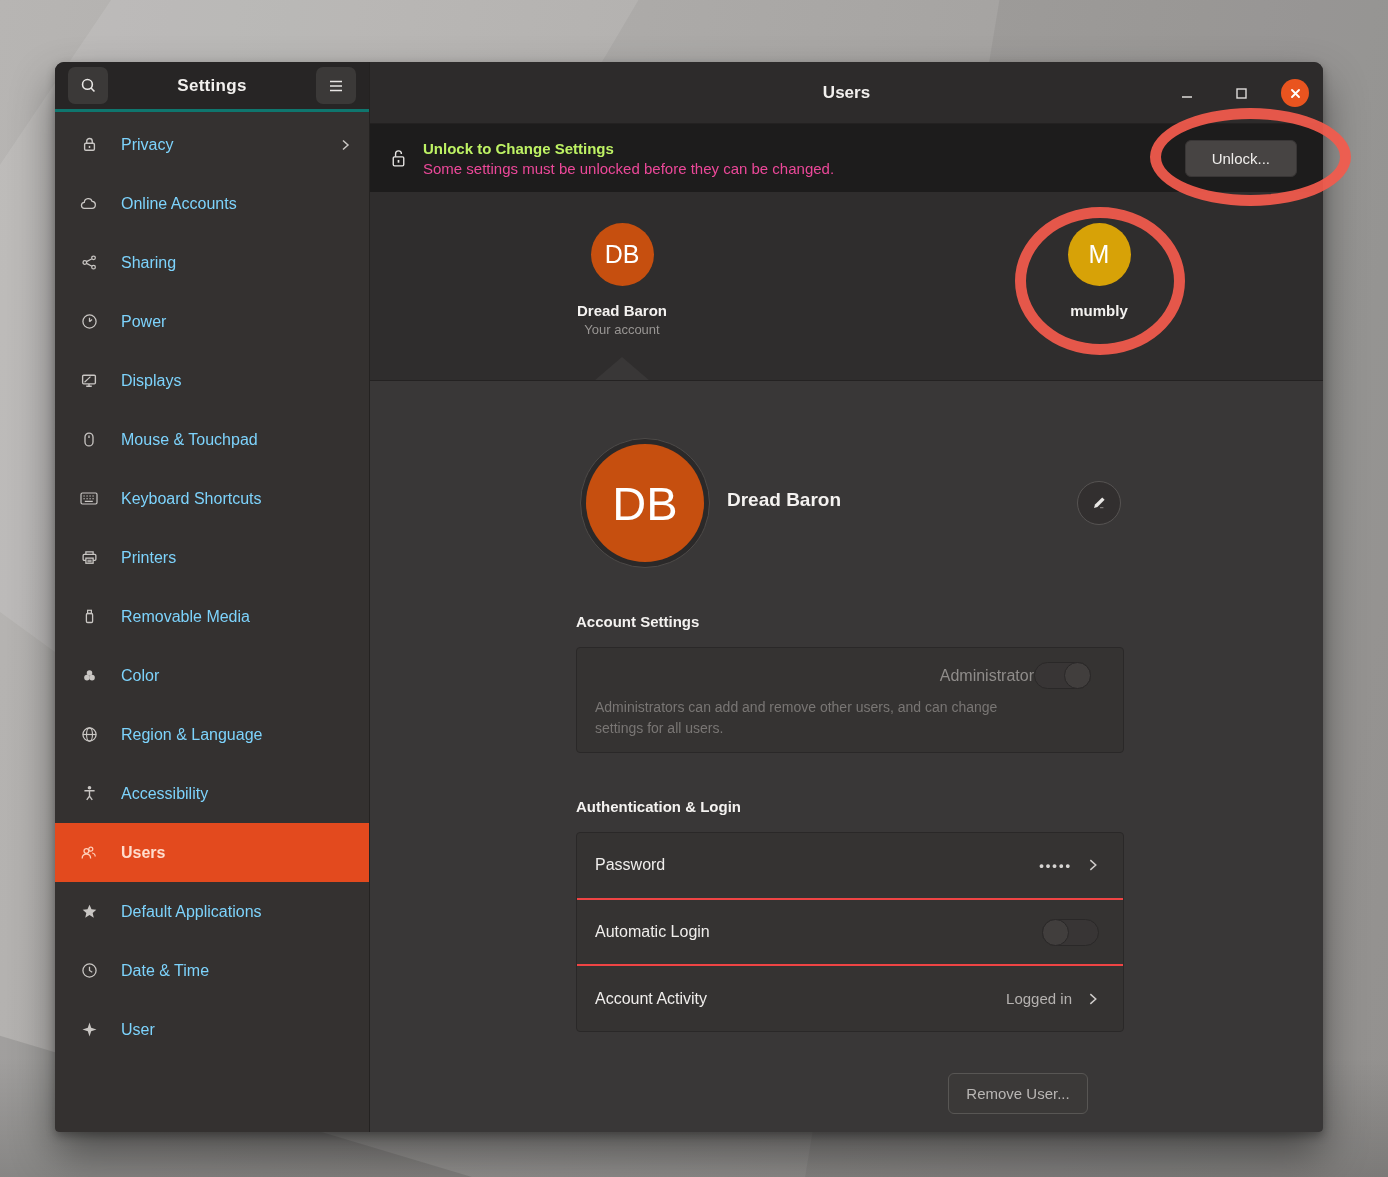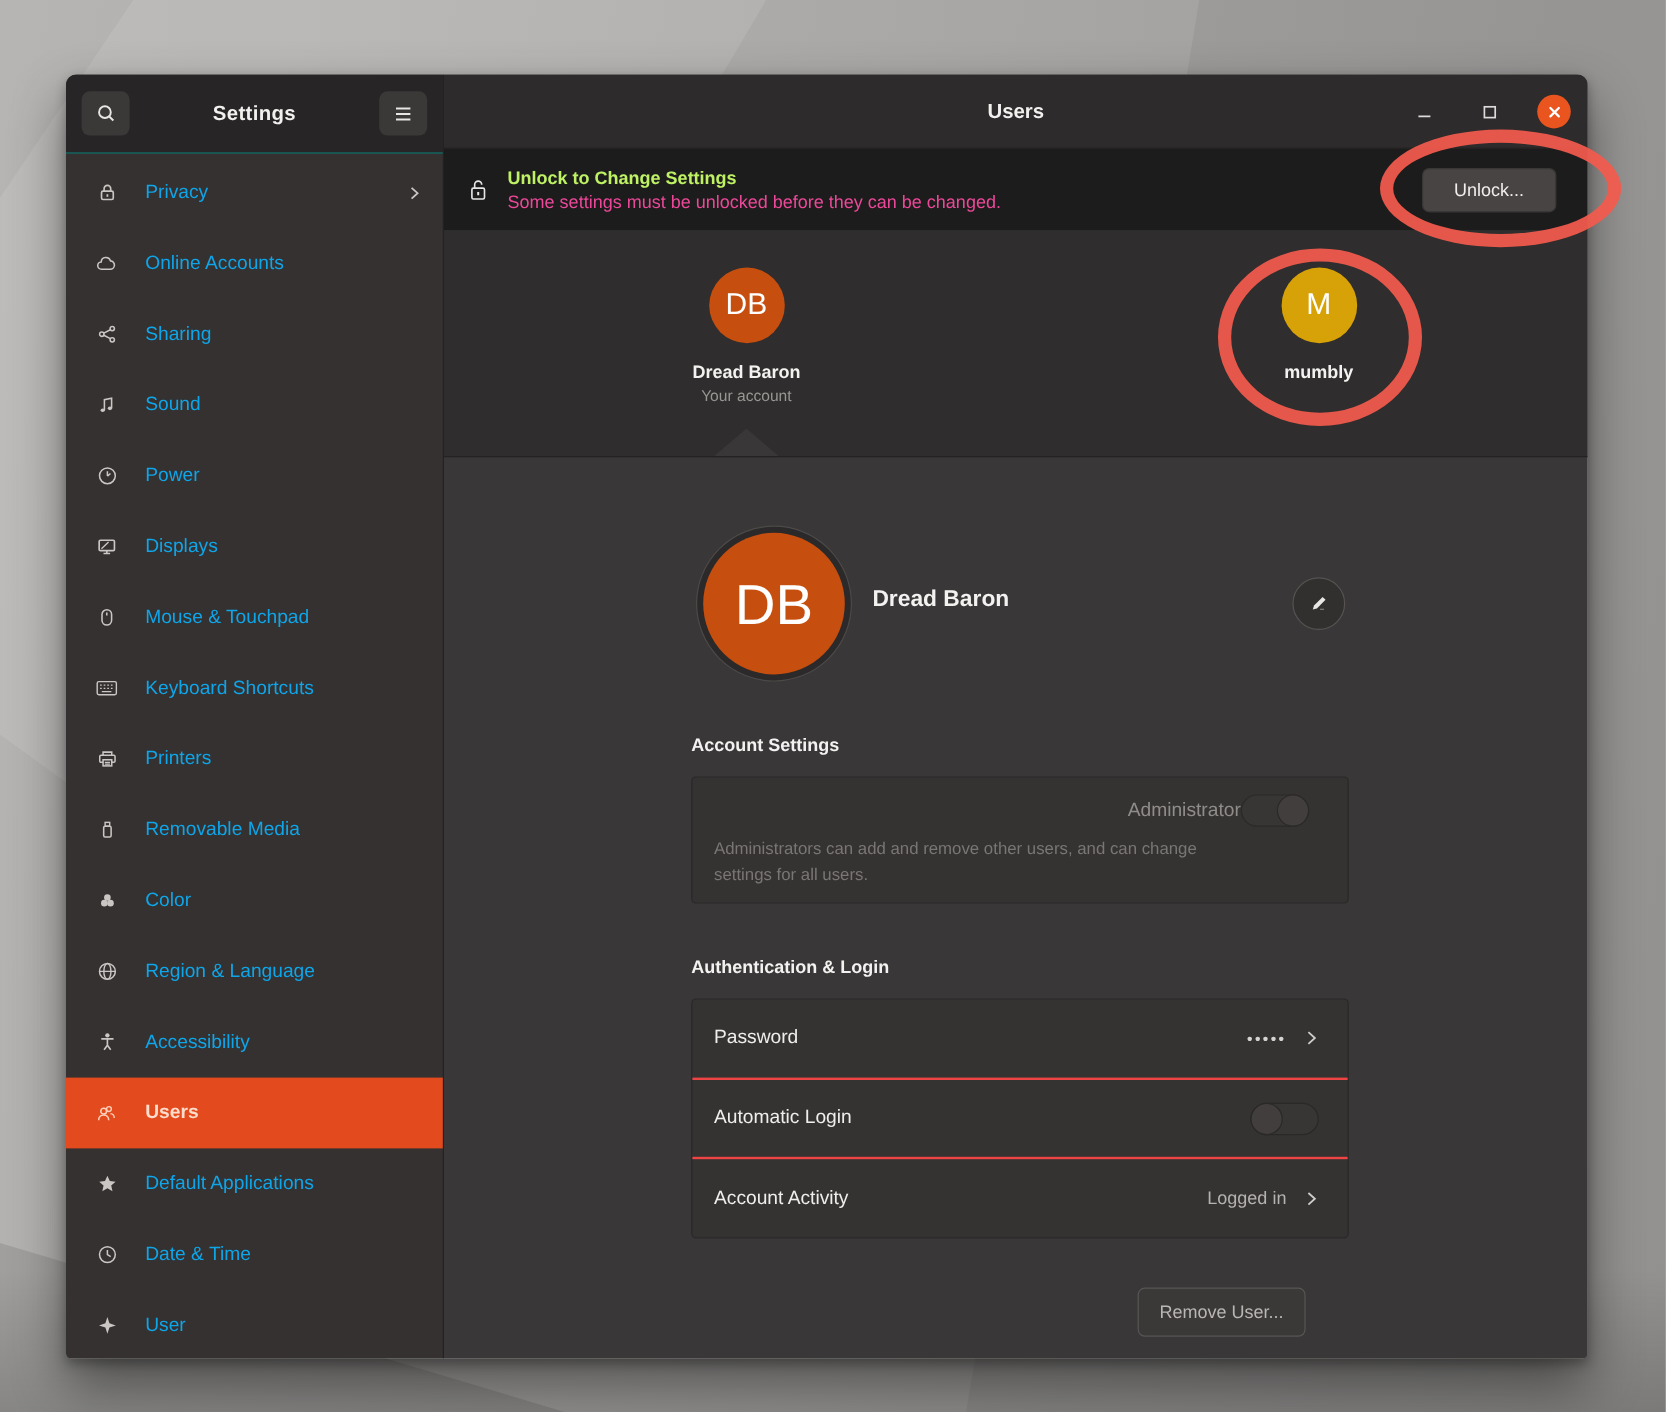--- a/index.html
+++ b/index.html
@@ -14,29 +14,29 @@
   .bg-3 { background:linear-gradient(to bottom, rgba(0,0,0,0) 0%, rgba(0,0,0,0.16) 100%); top:auto; height:120px; bottom:0; }
   .bg-4 { background:rgba(0,0,0,0.10); clip-path:polygon(0 88%,34% 100%,0 100%); }
 
   
   .window { position:absolute; left:55px; top:62px; width:1268px; height:1070px;
             display:flex; border-radius:9px 9px 4px 4px; overflow:hidden;
             box-shadow:0 22px 44px rgba(0,0,0,0.45), 0 4px 10px rgba(0,0,0,0.3); }
 
   
   .sidebar { width:315px; background:#343130; display:flex; flex-direction:column; border-right:1px solid #242221; }
-  .sb-header { height:66px; background:#272525; border-bottom:1px solid #0f766e;
+  .sb-header { height:50px; background:#272525; border-bottom:3px solid #0f766e;
                display:flex; align-items:center; justify-content:space-between; padding:0 13px; flex:none;gap:22px; }
   .sb-title { color:#f2f0ee; font-weight:bold; font-size:17px; letter-spacing:.3px; }
   .hdr-btn { width:40px; height:37px; background:#3b3938; border:none; border-radius:7px;
              display:flex; align-items:center; justify-content:center; cursor:pointer; }
   .sb-list { flex:1; padding-top:3px; }
   .sb-item { height:59px; display:flex; align-items:center; padding:0 18px 0 24px; cursor:pointer; }
   .sb-ic { width:20px; height:20px; margin-right:22px; display:flex; align-items:center; justify-content:center; flex:none; }
-  .sb-label { color:#0ea5e9; font-size:16px; flex:1; white-space:nowrap; }
+  .sb-label { color:#7dd3fc; font-size:16px; flex:1; white-space:nowrap; }
   .sb-item.selected { background:#e34a1e; }
   .sb-item.selected .sb-label { color:#ffddcd; font-weight:bold; }
   .sb-chevron { margin-left:auto; }
 
   
   .main { flex:1; display:flex; flex-direction:column; background:#393737; position:relative; }
   .headerbar { height:62px; background:#2d2b2b; border-bottom:1px solid #232121;
                display:flex; align-items:center; justify-content:center; position:relative; flex:none; }
   .hb-title { color:#f2f0ee; font-weight:bold; font-size:17px; }
   .win-controls { position:absolute; right:14px; top:0; height:62px; display:flex; align-items:center; gap:26px; }
@@ -169,30 +169,20 @@
           <svg width="17" height="17" viewBox="0 0 16 16">
               <circle cx="3.6" cy="8" r="1.7" fill="none" stroke="#c9c6c3" stroke-width="1.2"></circle>
               <circle cx="11.8" cy="3.6" r="1.7" fill="none" stroke="#c9c6c3" stroke-width="1.2"></circle>
               <circle cx="11.8" cy="12.4" r="1.7" fill="none" stroke="#c9c6c3" stroke-width="1.2"></circle>
               <path d="M5.2 7.2l5.1-2.7M5.2 8.8l5.1 2.7" stroke="#c9c6c3" stroke-width="1.2"></path>
             </svg>
         </span>
         <span class="sb-label">Sharing</span>
       </div>
 
-      <div class="sb-item">
-        <span class="sb-ic">
-          <svg width="16" height="17" viewBox="0 0 16 16">
-              <path d="M6 12.2V3.6l6-1.2v8.2" fill="none" stroke="#c9c6c3" stroke-width="1.3"></path>
-              <ellipse cx="4.6" cy="12.4" rx="1.8" ry="1.5" fill="#c9c6c3"></ellipse>
-              <ellipse cx="10.6" cy="10.8" rx="1.8" ry="1.5" fill="#c9c6c3"></ellipse>
-            </svg>
-        </span>
-        <span class="sb-label">Sound</span>
-      </div>
 
       <div class="sb-item">
         <span class="sb-ic">
           <svg width="17" height="17" viewBox="0 0 16 16">
               <circle cx="8" cy="8" r="6.2" fill="none" stroke="#c9c6c3" stroke-width="1.2"></circle>
               <path d="M8 4.4v3.8M8 8.2l2.4-2" fill="none" stroke="#c9c6c3" stroke-width="1.2"></path>
             </svg>
         </span>
         <span class="sb-label">Power</span>
       </div>

